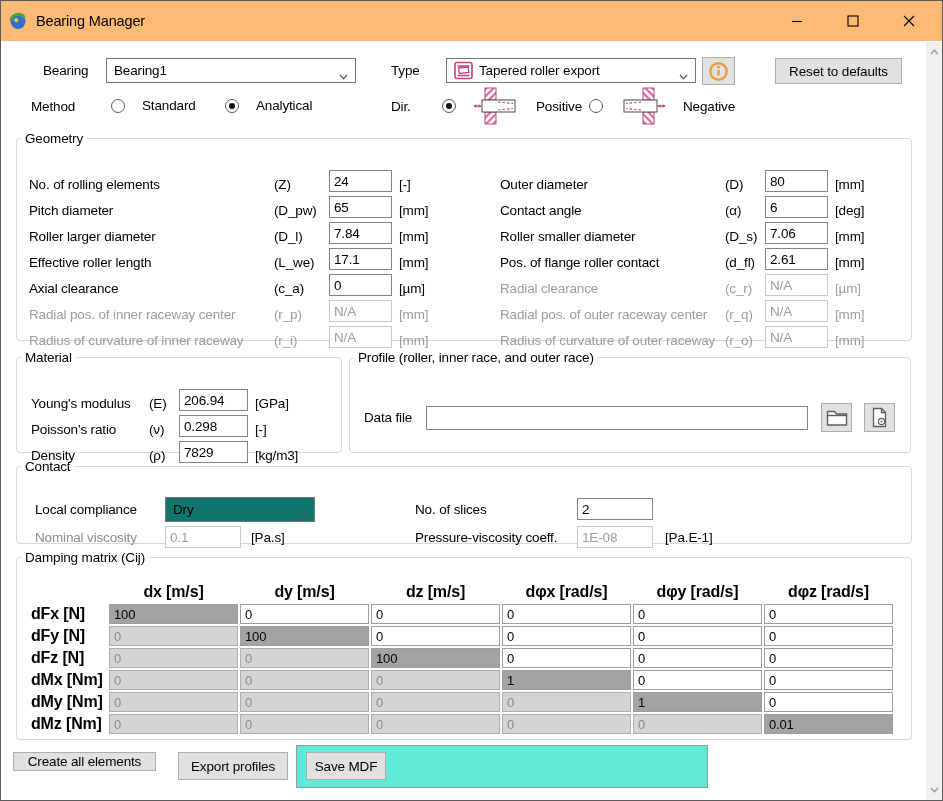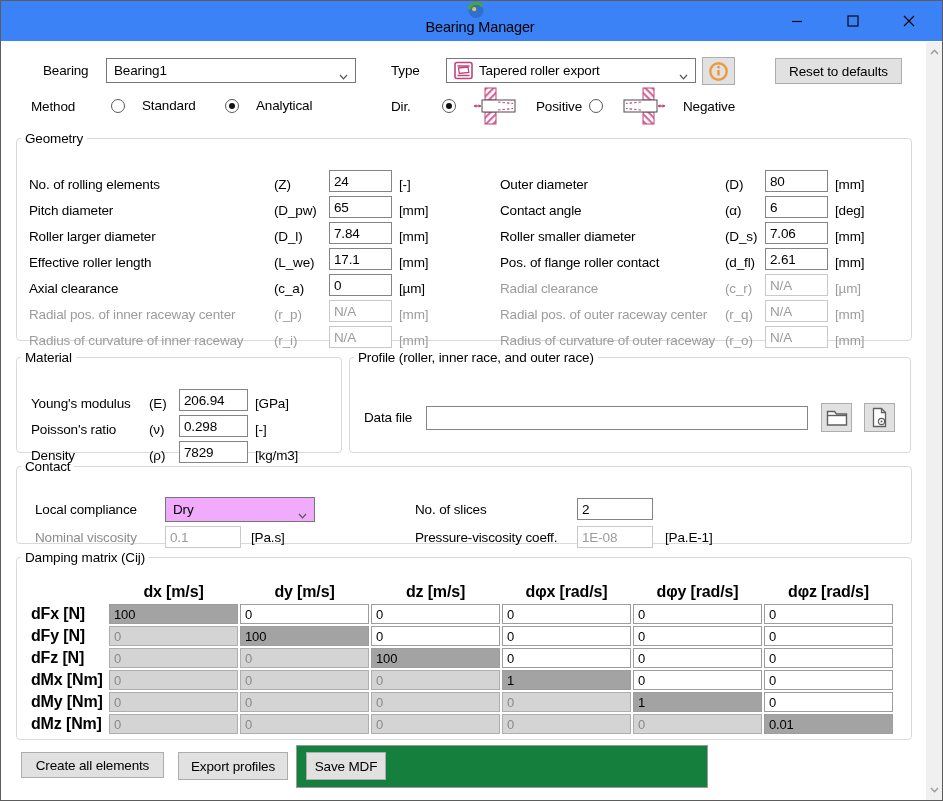--- a/index.html
+++ b/index.html
@@ -7,31 +7,31 @@
   body {
     position: relative;
     background: #fff;
     border: 1px solid #5c5c5c;
     font-family: "Liberation Sans", "DejaVu Sans", sans-serif;
     font-size: 13.5px;
     color: #000;
     letter-spacing: -0.15px;
     overflow: hidden;
   }
-  .titlebar { position: absolute; left: 0; top: 0; right: 0; height: 40px; display: flex; align-items: center; padding-left: 8px; background: #3b82f6; flex-direction: column; }
+  .titlebar { position: absolute; left: 0; top: 0; right: 0; height: 40px; display: flex; align-items: center; padding-left: 8px; background: #fdba74; }
   .titlebar .title { margin-left: 9px; font-size: 14.5px; }
   .win-btn { position: absolute; top: 0; height: 40px; width: 56px; display: flex; align-items: center; justify-content: center; }
   .scrollbar { position: absolute; top: 41px; bottom: 0; right: 0; width: 16px; background: #f0f0f0; }
   .sb-arrow { position: absolute; left: 0; width: 16px; height: 16px; display: flex; align-items: center; justify-content: center; }
   .sb-arrow.top { top: 2px; } .sb-arrow.bottom { bottom: 2px; }
 
   .lbl { position: absolute; white-space: nowrap; }
   .btn { position: absolute; background: #e1e1e1; border: 1px solid #adadad; display: flex; align-items: center; justify-content: center; font-size: 13.5px; font-family: inherit; letter-spacing: -0.15px; white-space: nowrap; }
   .combo { position: absolute; height: 25px; background: #fff; border: 1px solid #767676; display: flex; align-items: center; gap: 6px; padding: 0 22px 0 7px; white-space: nowrap; }
-  .combo.gray { background: #f0abfc; }
+  .combo.gray { background: #0f766e; }
   .combo .chev { position: absolute; right: 7px; top: 9px; }
 
   .radio-opt { position: absolute; display: flex; align-items: center; gap: 17px; white-space: nowrap; }
   .radio { width: 14px; height: 14px; border: 1px solid #595959; border-radius: 50%; background: #fff; position: relative; flex: none; }
   .radio.checked::after { content: ""; position: absolute; left: 3px; top: 3px; width: 6px; height: 6px; border-radius: 50%; background: #111; }
 
   fieldset.group { position: absolute; border: 1px solid #d9d9d9; border-radius: 4px; }
   fieldset.group legend { margin-left: 4px; padding: 0 4px; font-size: 13.5px; }
 
   .tbox { font-family: inherit; font-size: 13.5px; letter-spacing: -0.15px; height: 22px; border: 1px solid #848484; background: #fff; color: #000; padding: 0 4px; outline: none; }
@@ -54,21 +54,21 @@
   .icon-btn { width: 31px; height: 29px; background: #e1e1e1; border: 1px solid #adadad; display: flex; align-items: center; justify-content: center; }
 
   #damping-table { position: absolute; left: 12px; top: 16px; border-collapse: separate; border-spacing: 2px; }
   #damping-table th { font-weight: bold; font-size: 16px; white-space: nowrap; margin-top: 20px; }
   #damping-table th.colhead { text-align: center; padding-bottom: 1px; width: 129px; }
   #damping-table th.rowhead { text-align: left; width: 76px; padding-right: 4px; }
   #damping-table td.cell { width: 129px; height: 20px; border: 1px solid #9d9d9d; background: #fff; font-size: 13px; padding: 0 4px; }
   #damping-table td.cell.diag { background: #a3a3a3; }
   #damping-table td.cell.lower { background: #d4d4d4; color: #8a8a8a; border-color: #aeaeae; }
 
-  .save-group { position: absolute; border: 1px solid #9a9a9a; background: #15803d; }
+  .save-group { position: absolute; border: 1px solid #9a9a9a; background: #5eead4; }
   .check-opt { position: absolute; display: flex; align-items: center; gap: 7px; white-space: nowrap; margin-top: 48px; }
   .checkbox { width: 17px; height: 17px; border: 1px solid #636363; background: #fff; flex: none; }
   .checkbox.disabled { background: #e4e4e4; border-color: #bdbdbd; }
 </style>
 </head>
 <body>
 
 <svg width="0" height="0" style="position:absolute" aria-hidden="true">
   <defs>
     <pattern id="hatch" width="5" height="5" patternUnits="userSpaceOnUse" patternTransform="rotate(45)">
@@ -412,21 +412,21 @@
           <td class="cell lower">0</td>
           <td class="cell lower">0</td>
           <td class="cell lower">0</td>
           <td class="cell lower">0</td>
           <td class="cell diag">0.01</td>
         </tr>
       </tbody>
     </table>
 </fieldset>
 
-<button class="btn" style="left:20px;top:751px;width:143px;height:26px">Create all elements</button>
+<button class="btn" style="left:12px;top:751px;width:143px;height:19px">Create all elements</button>
 <button class="btn" style="left:177px;top:751px;width:110px;height:28px">Export profiles</button>
 <div class="save-group" style="left:295px;top:744px;width:412px;height:43px">
   <button class="btn" style="left:9px;top:6px;width:80px;height:28px">Save MDF</button>
   <div class="check-opt" style="left:104px;top:12px">
     <span class="checkbox"></span>
     <span>Export on save</span>
   </div>
   <div class="check-opt" style="left:247px;top:12px">
     <span class="checkbox disabled"></span>
     <span>Show export report</span>

